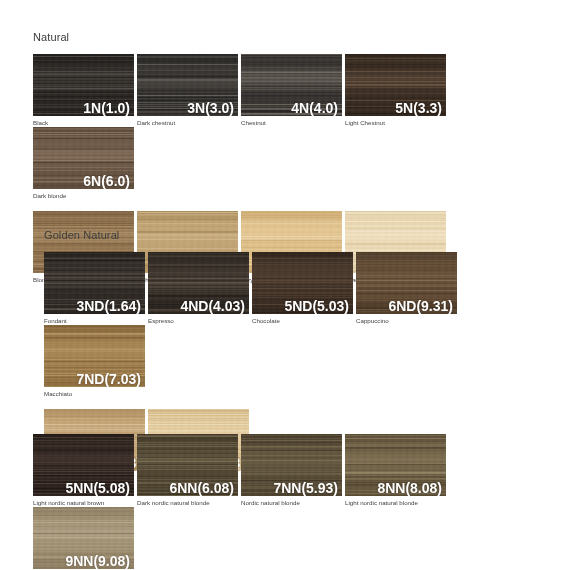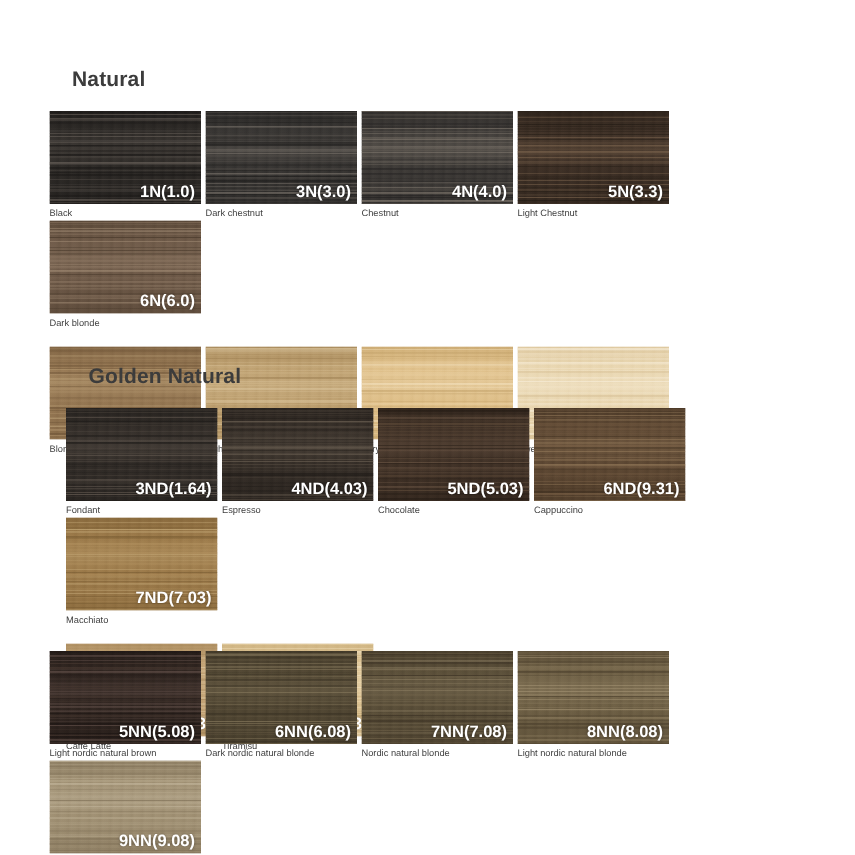--- a/index.html
+++ b/index.html
@@ -20,25 +20,25 @@
     width: 570px;
     height: 570px;
     padding: 0;
     box-sizing: border-box;
   }
   .section {
     padding-left: 33px;
     padding-right: 20px;
   }
   .section-title {
-    font-size: 14px;
+    font-size: 11px;
     color: #3c3c3c;
-    font-weight: 700;
+    font-weight: 400;
     letter-spacing: 0.1px;
-    margin: 15px;
+    margin: 0;
     line-height: 14px;
   }
   .swatch-grid {
     display: flex;
     flex-wrap: wrap;
     margin: 0;
     padding: 0;
   }
   .swatch {
     width: 101px;
@@ -56,21 +56,21 @@
   .swatch-tile .fiber {
     position: absolute;
     inset: 0;
   }
   .swatch-code {
     position: absolute;
     right: 4px;
     bottom: 1px;
     color: #ffffff;
     font-weight: bold;
-    font-size: 11px;
+    font-size: 14px;
     line-height: 13px;
     font-family: "Liberation Sans", sans-serif;
     text-shadow: 0 0 2px rgba(0,0,0,0.35);
     white-space: nowrap;
   }
   .swatch-caption {
     font-size: 6.2px;
     line-height: 8.2px;
     color: #3f3f3f;
     margin-top: 3px;
@@ -230,21 +230,21 @@
         <div class="swatch">
           <div class="swatch-tile">
             <div class="fiber" style="background: linear-gradient(transparent 1.95%, rgba(138, 124, 95, 0.373) 2.07%, rgba(138, 124, 95, 0.298) 3.19%, transparent 3.34%, transparent 3.56%, rgba(138, 124, 95, 0.63) 3.68%, rgba(138, 124, 95, 0.506) 5.28%, transparent 5.43%, transparent 6.46%, rgba(51, 44, 31, 0.31) 6.58%, rgba(51, 44, 31, 0.247) 7.19%, transparent 7.34%, transparent 8.97%, rgba(107, 94, 70, 0.345) 9.09%, rgba(107, 94, 70, 0.275) 10.26%, transparent 10.41%, transparent 13.04%, rgba(138, 124, 95, 0.5) 13.16%, rgba(138, 124, 95, 0.4) 13.8%, transparent 13.95%, transparent 16.03%, rgba(138, 124, 95, 0.482) 16.15%, rgba(138, 124, 95, 0.384) 17.84%, transparent 17.99%, transparent 19.3%, rgba(138, 124, 95, 0.553) 19.42%, rgba(138, 124, 95, 0.443) 20.49%, transparent 20.64%, transparent 22.49%, rgba(51, 44, 31, 0.204) 22.61%, rgba(51, 44, 31, 0.16) 24.12%, transparent 24.27%, transparent 23.99%, rgba(51, 44, 31, 0.48) 24.11%, rgba(51, 44, 31, 0.384) 25.33%, transparent 25.48%, transparent 26.56%, rgba(138, 124, 95, 0.337) 26.68%, rgba(138, 124, 95, 0.27) 27.83%, transparent 27.98%, transparent 30.26%, rgba(51, 44, 31, 0.46) 30.38%, rgba(51, 44, 31, 0.365) 32.1%, transparent 32.25%, transparent 32.45%, rgba(107, 94, 70, 0.333) 32.57%, rgba(107, 94, 70, 0.267) 33.17%, transparent 33.32%, transparent 36.85%, rgba(51, 44, 31, 0.38) 36.97%, rgba(51, 44, 31, 0.306) 38.88%, transparent 39.03%, transparent 38.26%, rgba(138, 124, 95, 0.43) 38.38%, rgba(138, 124, 95, 0.345) 39.81%, transparent 39.96%, transparent 42.61%, rgba(107, 94, 70, 0.66) 42.73%, rgba(107, 94, 70, 0.525) 43.38%, transparent 43.53%, transparent 44.15%, rgba(138, 124, 95, 0.604) 44.27%, rgba(138, 124, 95, 0.482) 45.29%, transparent 45.44%, transparent 48.84%, rgba(51, 44, 31, 0.49) 48.96%, rgba(51, 44, 31, 0.392) 49.75%, transparent 49.9%, transparent 50.09%, rgba(138, 124, 95, 0.435) 50.21%, rgba(138, 124, 95, 0.35) 50.94%, transparent 51.09%, transparent 53.34%, rgba(138, 124, 95, 0.192) 53.46%, rgba(138, 124, 95, 0.157) 55.22%, transparent 55.37%, transparent 56.61%, rgba(138, 124, 95, 0.41) 56.73%, rgba(138, 124, 95, 0.33) 58.15%, transparent 58.3%, transparent 59.35%, rgba(51, 44, 31, 0.21) 59.47%, rgba(51, 44, 31, 0.17) 60.31%, transparent 60.46%, transparent 62.23%, rgba(107, 94, 70, 0.27) 62.35%, rgba(107, 94, 70, 0.216) 63.63%, transparent 63.78%, transparent 66.94%, rgba(51, 44, 31, 0.498) 67.06%, rgba(51, 44, 31, 0.396) 68.8%, transparent 68.95%, transparent 69.65%, rgba(107, 94, 70, 0.29) 69.77%, rgba(107, 94, 70, 0.23) 70.9%, transparent 71.05%, transparent 72.97%, rgba(138, 124, 95, 0.408) 73.09%, rgba(138, 124, 95, 0.325) 73.47%, transparent 73.62%, transparent 75.46%, rgba(138, 124, 95, 0.67) 75.58%, rgba(138, 124, 95, 0.533) 76.15%, transparent 76.3%, transparent 77.23%, rgba(138, 124, 95, 0.553) 77.35%, rgba(138, 124, 95, 0.44) 78.69%, transparent 78.84%, transparent 79.42%, rgba(138, 124, 95, 0.392) 79.54%, rgba(138, 124, 95, 0.314) 80.53%, transparent 80.68%, transparent 83.69%, rgba(138, 124, 95, 0.19) 83.81%, rgba(138, 124, 95, 0.153) 85.59%, transparent 85.74%, transparent 87.31%, rgba(107, 94, 70, 0.424) 87.43%, rgba(107, 94, 70, 0.337) 88.01%, transparent 88.16%, transparent 88.68%, rgba(107, 94, 70, 0.294) 88.8%, rgba(107, 94, 70, 0.235) 90.72%, transparent 90.87%, transparent 93.55%, rgba(138, 124, 95, 0.455) 93.67%, rgba(138, 124, 95, 0.36) 94.94%, transparent 95.09%, transparent 96.44%, rgba(51, 44, 31, 0.463) 96.56%, rgba(51, 44, 31, 0.37) 98.29%, transparent 98.44%, transparent 98.16%, rgba(138, 124, 95, 0.56) 98.28%, rgba(138, 124, 95, 0.447) 99.58%, transparent 99.73%), linear-gradient(rgba(51, 44, 31, 0.45) 0%, rgba(107, 94, 70, 0.1) 22%, rgba(138, 124, 95, 0.28) 42%, rgba(107, 94, 70, 0.06) 58%, rgba(51, 44, 31, 0.3) 100%), repeating-linear-gradient(92deg, rgba(51, 44, 31, 0.1) 0px, rgba(138, 124, 95, 0.07) 2px, rgba(107, 94, 70, 0.05) 5px, rgba(51, 44, 31, 0.09) 7px), linear-gradient(rgb(78, 68, 49), rgb(78, 68, 49));"></div>
             <div class="swatch-code">6NN(6.08)</div>
           </div>
           <div class="swatch-caption">Dark nordic natural blonde</div>
         </div>
         <div class="swatch">
           <div class="swatch-tile">
             <div class="fiber" style="background: linear-gradient(transparent 1.97%, rgba(116, 102, 76, 0.51) 2.09%, rgba(116, 102, 76, 0.408) 2.65%, transparent 2.8%, transparent 3.07%, rgba(57, 47, 34, 0.39) 3.19%, rgba(57, 47, 34, 0.314) 4.54%, transparent 4.69%, transparent 6.05%, rgba(116, 102, 76, 0.416) 6.17%, rgba(116, 102, 76, 0.333) 7.66%, transparent 7.81%, transparent 9.47%, rgba(148, 133, 104, 0.45) 9.59%, rgba(148, 133, 104, 0.36) 11.3%, transparent 11.45%, transparent 12.12%, rgba(57, 47, 34, 0.475) 12.24%, rgba(57, 47, 34, 0.38) 14.26%, transparent 14.41%, transparent 17%, rgba(148, 133, 104, 0.46) 17.12%, rgba(148, 133, 104, 0.365) 18.02%, transparent 18.17%, transparent 18.75%, rgba(148, 133, 104, 0.55) 18.87%, rgba(148, 133, 104, 0.44) 20.43%, transparent 20.58%, transparent 20.92%, rgba(116, 102, 76, 0.627) 21.04%, rgba(116, 102, 76, 0.5) 21.85%, transparent 22%, transparent 25.84%, rgba(57, 47, 34, 0.647) 25.96%, rgba(57, 47, 34, 0.518) 26.99%, transparent 27.14%, transparent 26.63%, rgba(116, 102, 76, 0.37) 26.75%, rgba(116, 102, 76, 0.294) 28.66%, transparent 28.81%, transparent 29.82%, rgba(148, 133, 104, 0.533) 29.94%, rgba(148, 133, 104, 0.427) 31.14%, transparent 31.29%, transparent 34.01%, rgba(148, 133, 104, 0.325) 34.13%, rgba(148, 133, 104, 0.263) 35.69%, transparent 35.84%, transparent 37.35%, rgba(57, 47, 34, 0.235) 37.47%, rgba(57, 47, 34, 0.19) 39.55%, transparent 39.7%, transparent 39.26%, rgba(116, 102, 76, 0.518) 39.38%, rgba(116, 102, 76, 0.416) 40.83%, transparent 40.98%, transparent 42.33%, rgba(148, 133, 104, 0.443) 42.45%, rgba(148, 133, 104, 0.357) 42.85%, transparent 43%, transparent 45.97%, rgba(116, 102, 76, 0.376) 46.09%, rgba(116, 102, 76, 0.3) 48.02%, transparent 48.17%, transparent 47.11%, rgba(116, 102, 76, 0.57) 47.23%, rgba(116, 102, 76, 0.455) 48.66%, transparent 48.81%, transparent 51.95%, rgba(116, 102, 76, 0.39) 52.07%, rgba(116, 102, 76, 0.31) 53.02%, transparent 53.17%, transparent 54.03%, rgba(148, 133, 104, 0.19) 54.15%, rgba(148, 133, 104, 0.153) 54.73%, transparent 54.88%, transparent 56.92%, rgba(116, 102, 76, 0.55) 57.04%, rgba(116, 102, 76, 0.44) 58.77%, transparent 58.92%, transparent 59.89%, rgba(116, 102, 76, 0.624) 60.01%, rgba(116, 102, 76, 0.5) 60.57%, transparent 60.72%, transparent 63.45%, rgba(148, 133, 104, 0.37) 63.57%, rgba(148, 133, 104, 0.294) 65.28%, transparent 65.43%, transparent 66.13%, rgba(116, 102, 76, 0.19) 66.25%, rgba(116, 102, 76, 0.15) 68.21%, transparent 68.36%, transparent 69.07%, rgba(57, 47, 34, 0.63) 69.19%, rgba(57, 47, 34, 0.506) 69.69%, transparent 69.84%, transparent 72.18%, rgba(116, 102, 76, 0.286) 72.3%, rgba(116, 102, 76, 0.23) 73.43%, transparent 73.58%, transparent 74.63%, rgba(57, 47, 34, 0.596) 74.75%, rgba(57, 47, 34, 0.48) 76.18%, transparent 76.33%, transparent 77.24%, rgba(148, 133, 104, 0.224) 77.36%, rgba(148, 133, 104, 0.18) 78.44%, transparent 78.59%, transparent 80.16%, rgba(116, 102, 76, 0.38) 80.28%, rgba(116, 102, 76, 0.306) 82.38%, transparent 82.53%, transparent 84.49%, rgba(116, 102, 76, 0.514) 84.61%, rgba(116, 102, 76, 0.41) 86.3%, transparent 86.45%, transparent 87.3%, rgba(148, 133, 104, 0.26) 87.42%, rgba(148, 133, 104, 0.208) 88.88%, transparent 89.03%, transparent 89.83%, rgba(57, 47, 34, 0.255) 89.95%, rgba(57, 47, 34, 0.204) 91.19%, transparent 91.34%, transparent 93.48%, rgba(116, 102, 76, 0.62) 93.6%, rgba(116, 102, 76, 0.494) 94.79%, transparent 94.94%, transparent 94.38%, rgba(57, 47, 34, 0.184) 94.5%, rgba(57, 47, 34, 0.15) 95.88%, transparent 96.03%, transparent 98.01%, rgba(116, 102, 76, 0.204) 98.13%, rgba(116, 102, 76, 0.165) 98.95%, transparent 99.1%), linear-gradient(rgba(57, 47, 34, 0.45) 0%, rgba(116, 102, 76, 0.1) 22%, rgba(148, 133, 104, 0.28) 42%, rgba(116, 102, 76, 0.06) 58%, rgba(57, 47, 34, 0.3) 100%), repeating-linear-gradient(92deg, rgba(57, 47, 34, 0.1) 0px, rgba(148, 133, 104, 0.07) 2px, rgba(116, 102, 76, 0.05) 5px, rgba(57, 47, 34, 0.09) 7px), linear-gradient(rgb(86, 75, 54), rgb(86, 75, 54));"></div>
-            <div class="swatch-code">7NN(7.08)</div>
+            <div class="swatch-code">7NN(5.93)</div>
           </div>
           <div class="swatch-caption">Nordic natural blonde</div>
         </div>
         <div class="swatch">
           <div class="swatch-tile">
             <div class="fiber" style="background: linear-gradient(transparent 1.57%, rgba(138, 122, 92, 0.533) 1.69%, rgba(138, 122, 92, 0.427) 2.6%, transparent 2.75%, transparent 4.54%, rgba(168, 151, 119, 0.294) 4.66%, rgba(168, 151, 119, 0.235) 5.17%, transparent 5.32%, transparent 6.42%, rgba(168, 151, 119, 0.506) 6.54%, rgba(168, 151, 119, 0.404) 7.89%, transparent 8.04%, transparent 10.73%, rgba(74, 62, 43, 0.39) 10.85%, rgba(74, 62, 43, 0.314) 12.92%, transparent 13.07%, transparent 12.36%, rgba(168, 151, 119, 0.19) 12.48%, rgba(168, 151, 119, 0.153) 13.98%, transparent 14.13%, transparent 16.05%, rgba(138, 122, 92, 0.52) 16.17%, rgba(138, 122, 92, 0.416) 18.08%, transparent 18.23%, transparent 18.14%, rgba(138, 122, 92, 0.41) 18.26%, rgba(138, 122, 92, 0.33) 20.15%, transparent 20.3%, transparent 21.65%, rgba(74, 62, 43, 0.64) 21.77%, rgba(74, 62, 43, 0.514) 23.5%, transparent 23.65%, transparent 25.32%, rgba(74, 62, 43, 0.353) 25.44%, rgba(74, 62, 43, 0.282) 26.55%, transparent 26.7%, transparent 26.53%, rgba(138, 122, 92, 0.184) 26.65%, rgba(138, 122, 92, 0.145) 27.36%, transparent 27.51%, transparent 29.93%, rgba(138, 122, 92, 0.573) 30.05%, rgba(138, 122, 92, 0.46) 30.49%, transparent 30.64%, transparent 33.04%, rgba(138, 122, 92, 0.255) 33.16%, rgba(138, 122, 92, 0.204) 34.78%, transparent 34.93%, transparent 36.42%, rgba(168, 151, 119, 0.557) 36.54%, rgba(168, 151, 119, 0.443) 37.76%, transparent 37.91%, transparent 39.77%, rgba(168, 151, 119, 0.43) 39.89%, rgba(168, 151, 119, 0.345) 41.06%, transparent 41.21%, transparent 43.08%, rgba(168, 151, 119, 0.584) 43.2%, rgba(168, 151, 119, 0.467) 43.84%, transparent 43.99%, transparent 46.49%, rgba(168, 151, 119, 0.31) 46.61%, rgba(168, 151, 119, 0.247) 48.6%, transparent 48.75%, transparent 48.21%, rgba(74, 62, 43, 0.655) 48.33%, rgba(74, 62, 43, 0.52) 49.23%, transparent 49.38%, transparent 51.64%, rgba(168, 151, 119, 0.533) 51.76%, rgba(168, 151, 119, 0.427) 52.25%, transparent 52.4%, transparent 55.33%, rgba(138, 122, 92, 0.42) 55.45%, rgba(138, 122, 92, 0.337) 57.05%, transparent 57.2%, transparent 57.75%, rgba(138, 122, 92, 0.282) 57.87%, rgba(138, 122, 92, 0.227) 58.49%, transparent 58.64%, transparent 60.35%, rgba(138, 122, 92, 0.48) 60.47%, rgba(138, 122, 92, 0.384) 60.86%, transparent 61.01%, transparent 61.87%, rgba(168, 151, 119, 0.66) 61.99%, rgba(168, 151, 119, 0.53) 63.86%, transparent 64.01%, transparent 66.25%, rgba(138, 122, 92, 0.506) 66.37%, rgba(138, 122, 92, 0.404) 66.91%, transparent 67.06%, transparent 68.34%, rgba(74, 62, 43, 0.333) 68.46%, rgba(74, 62, 43, 0.267) 70.41%, transparent 70.56%, transparent 71.27%, rgba(138, 122, 92, 0.647) 71.39%, rgba(138, 122, 92, 0.518) 73.34%, transparent 73.49%, transparent 73.85%, rgba(74, 62, 43, 0.337) 73.97%, rgba(74, 62, 43, 0.27) 75.47%, transparent 75.62%, transparent 77.18%, rgba(74, 62, 43, 0.663) 77.3%, rgba(74, 62, 43, 0.53) 79.31%, transparent 79.46%, transparent 81.13%, rgba(74, 62, 43, 0.616) 81.25%, rgba(74, 62, 43, 0.494) 83.32%, transparent 83.47%, transparent 83.12%, rgba(168, 151, 119, 0.42) 83.24%, rgba(168, 151, 119, 0.333) 83.89%, transparent 84.04%, transparent 86.65%, rgba(168, 151, 119, 0.247) 86.77%, rgba(168, 151, 119, 0.2) 87.46%, transparent 87.61%, transparent 90.41%, rgba(138, 122, 92, 0.41) 90.53%, rgba(138, 122, 92, 0.33) 92.38%, transparent 92.53%, transparent 91.68%, rgba(74, 62, 43, 0.2) 91.8%, rgba(74, 62, 43, 0.16) 92.26%, transparent 92.41%, transparent 95.03%, rgba(138, 122, 92, 0.56) 95.15%, rgba(138, 122, 92, 0.45) 96.87%, transparent 97.02%, transparent 98.55%, rgba(74, 62, 43, 0.41) 98.67%, rgba(74, 62, 43, 0.33) 100.38%, transparent 100.53%), linear-gradient(rgba(74, 62, 43, 0.45) 0%, rgba(138, 122, 92, 0.1) 22%, rgba(168, 151, 119, 0.28) 42%, rgba(138, 122, 92, 0.06) 58%, rgba(74, 62, 43, 0.3) 100%), repeating-linear-gradient(92deg, rgba(74, 62, 43, 0.1) 0px, rgba(168, 151, 119, 0.07) 2px, rgba(138, 122, 92, 0.05) 5px, rgba(74, 62, 43, 0.09) 7px), linear-gradient(rgb(106, 92, 66), rgb(106, 92, 66));"></div>
             <div class="swatch-code">8NN(8.08)</div>
           </div>
           <div class="swatch-caption">Light nordic natural blonde</div>
         </div>

